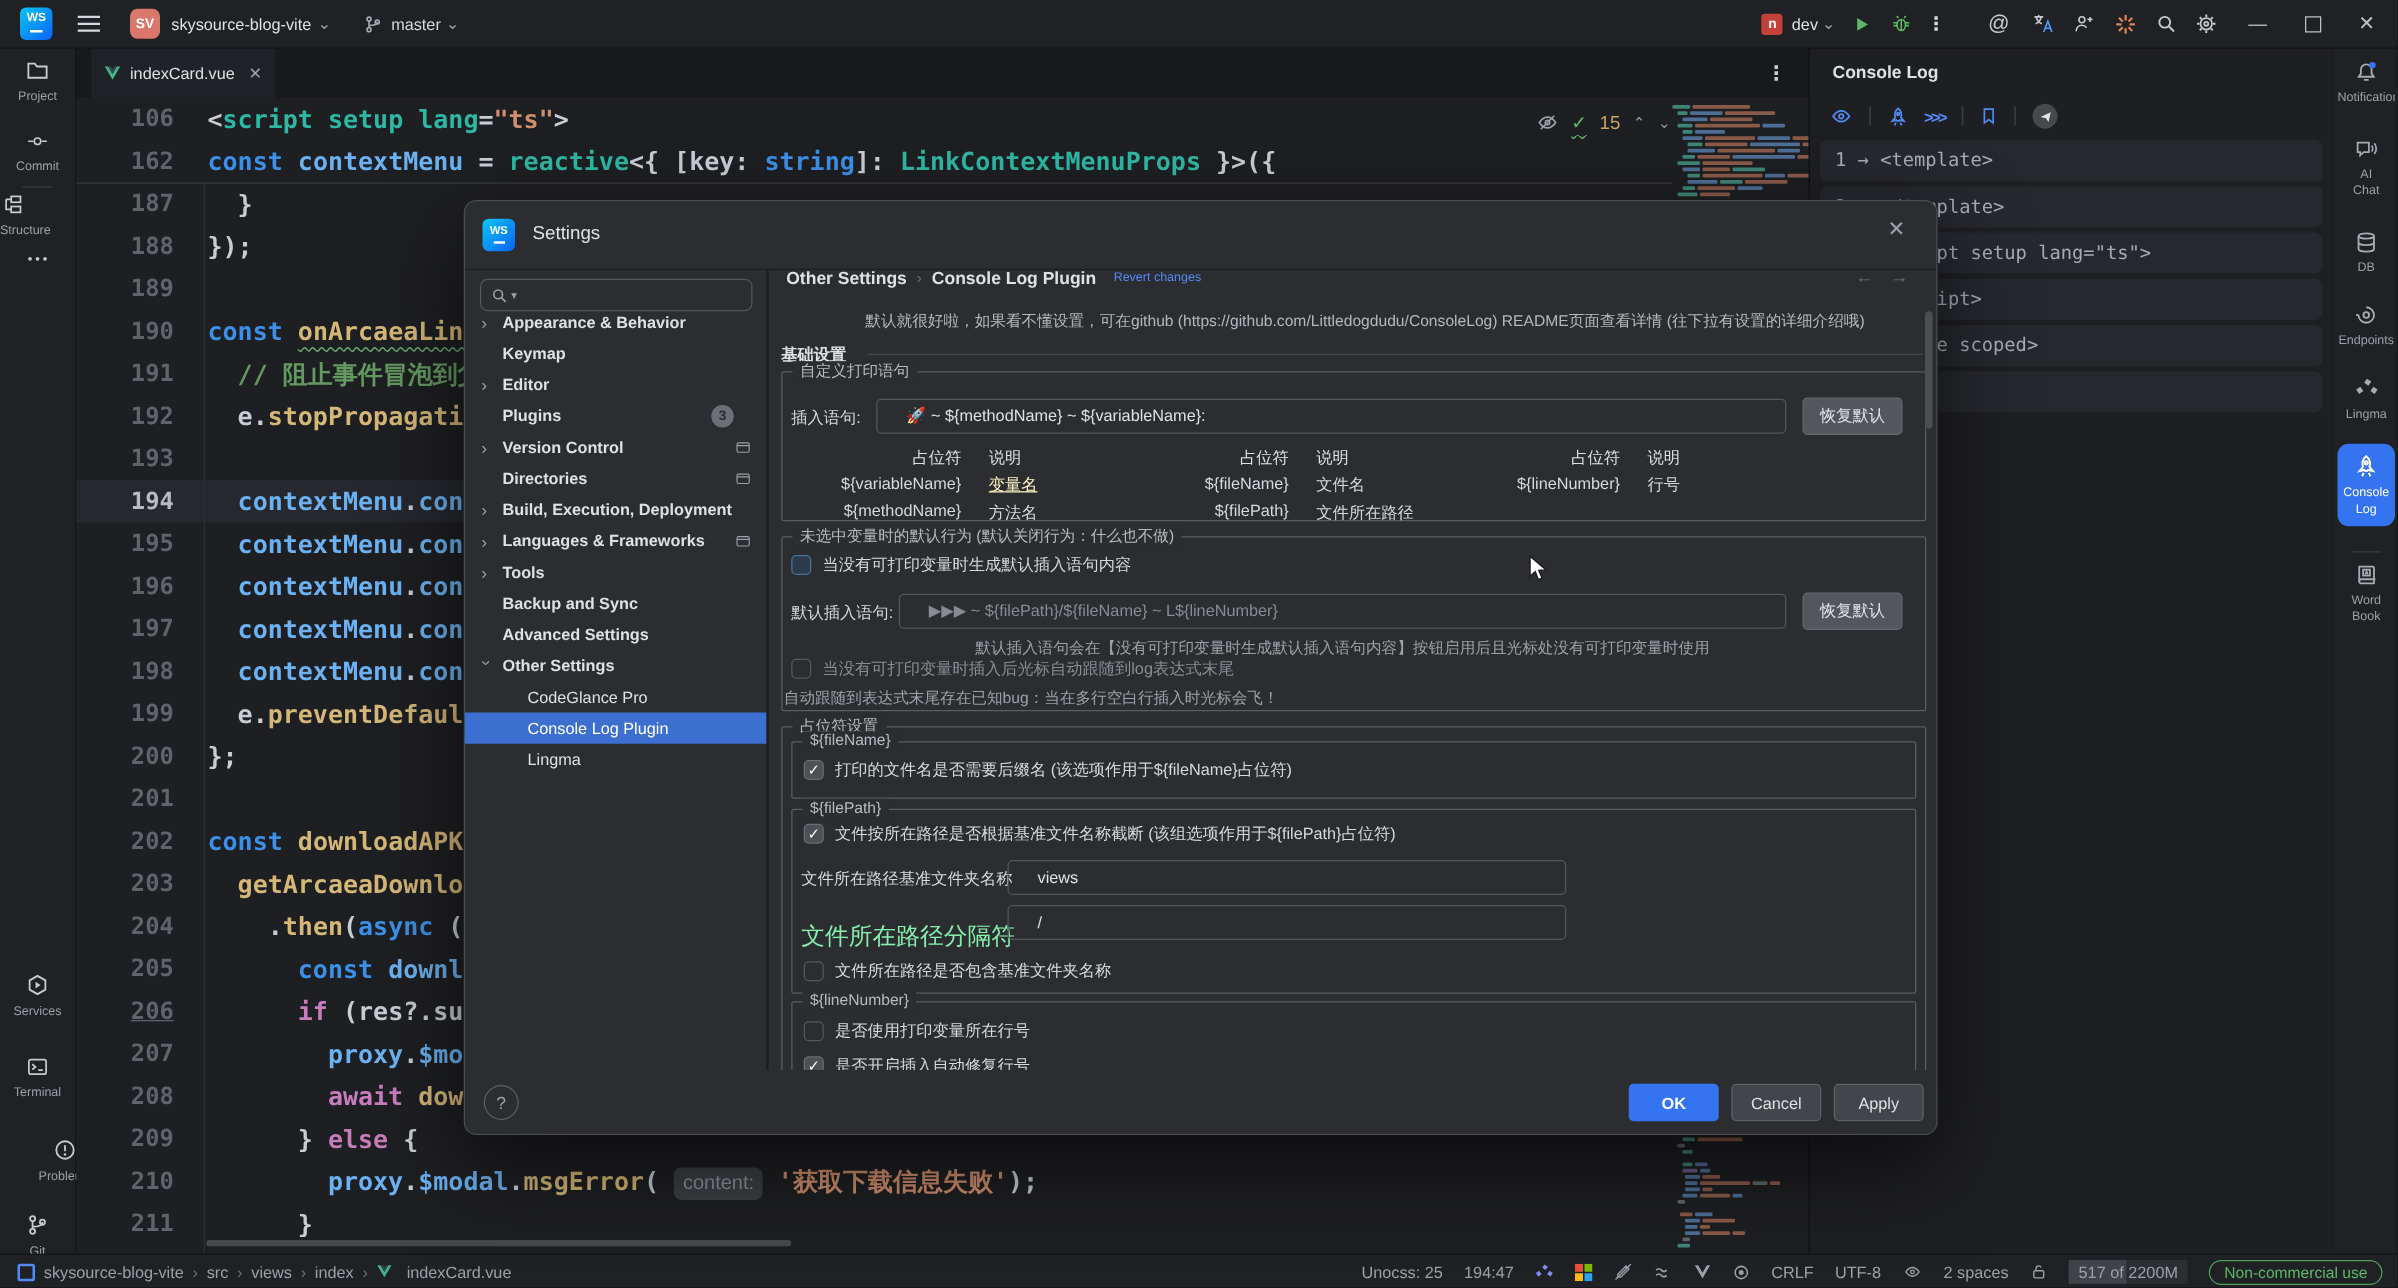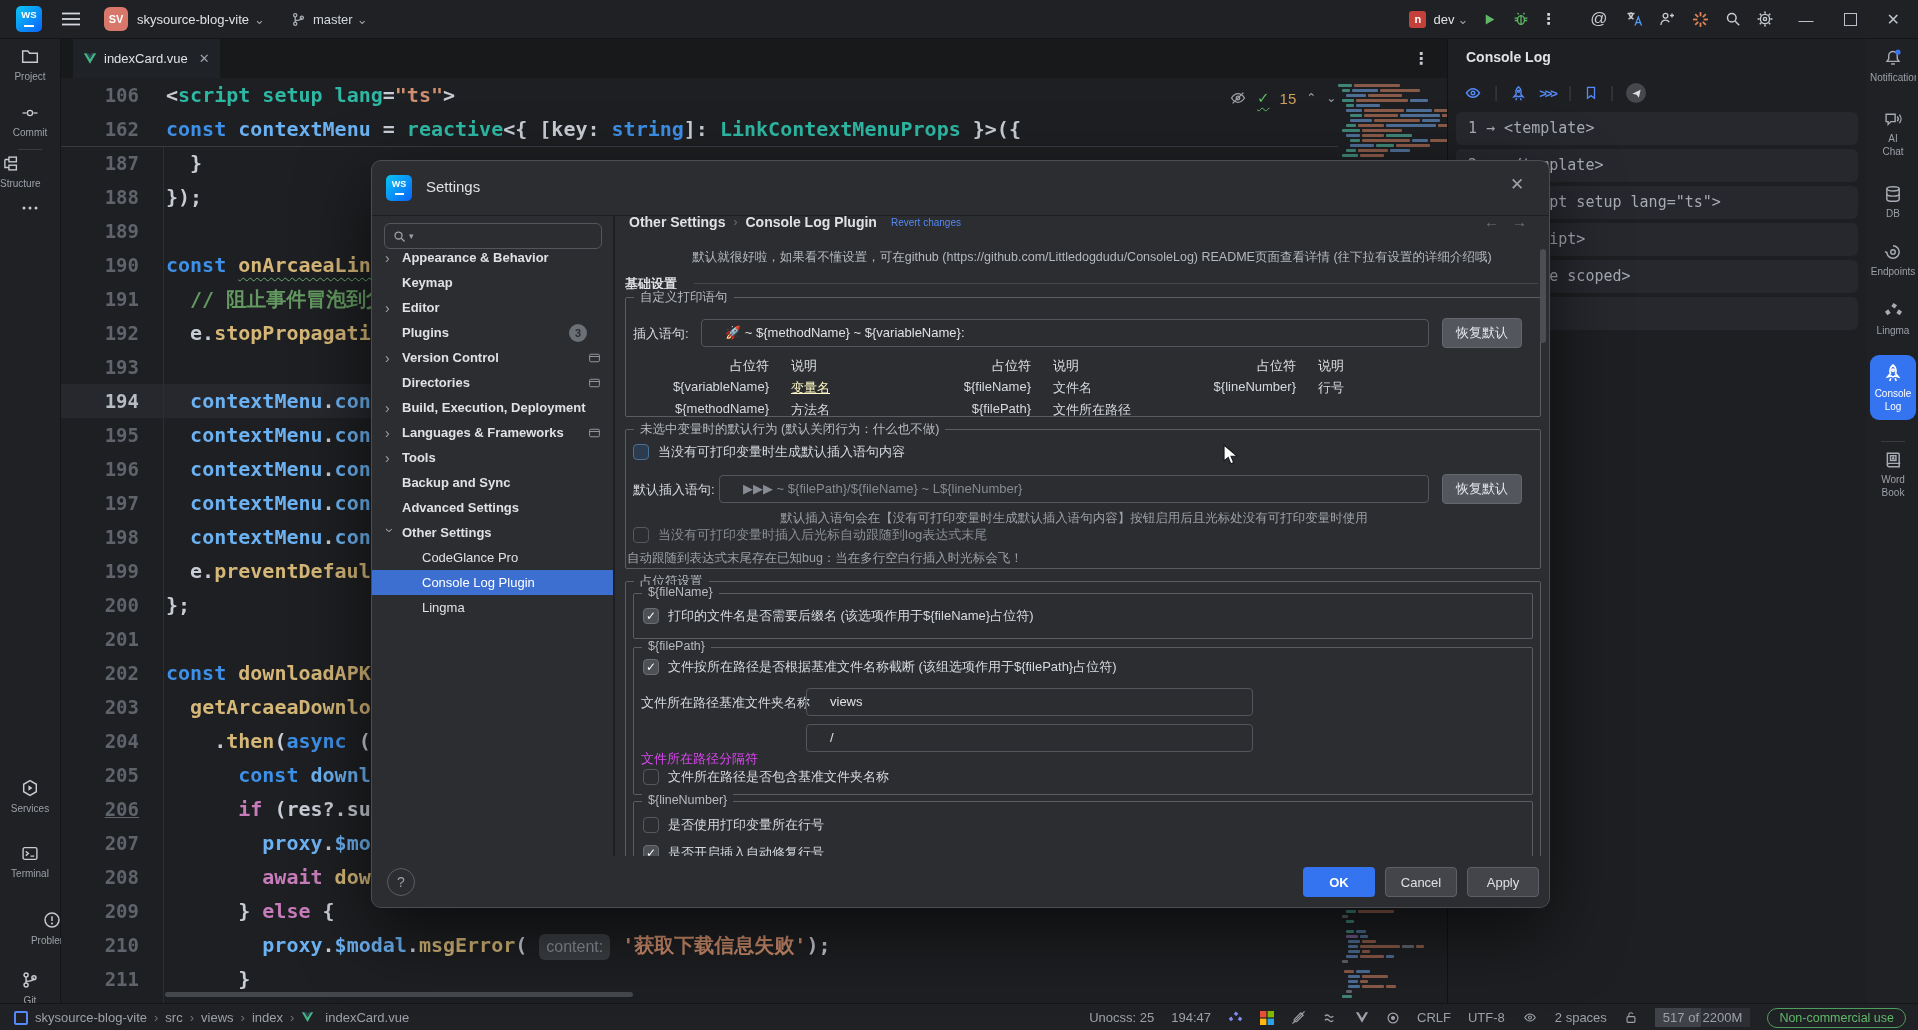--- a/index.html
+++ b/index.html
@@ -698,21 +698,21 @@
       </div>
       <div class="group" style="left: 261px; top: 486px; width: 898px; height: 146px;">
         <span class="legend">${filePath}</span>
       </div>
       <div class="cbrow" style="left: 271px; top: 497px;">
         <span class="cbbox cb-on">✓</span>
         <span>文件按所在路径是否根据基准文件名称截断 (该组选项作用于${filePath}占位符)</span>
       </div>
       <div style="position: absolute; left: 269px; top: 533px; font-size: 13px; color: rgb(214, 217, 223); white-space: nowrap;">文件所在路径基准文件夹名称</div>
       <div class="field" style="left: 434px; top: 527px; width: 447px;">views</div>
-      <div style="position: absolute; left: 269px; top: 589px; font-size: 13px; color: #d946ef; white-space: nowrap;">文件所在路径分隔符</div>
+      <div style="position: absolute; left: 269px; top: 575px; font-size: 19px; color: #86efac; white-space: nowrap;">文件所在路径分隔符</div>
       <div class="field" style="left: 434px; top: 563px; width: 447px;">/</div>
       <div class="cbrow" style="left: 271px; top: 607px;">
         <span class="cbbox cb-off"></span>
         <span>文件所在路径是否包含基准文件夹名称</span>
       </div>
       <div class="group" style="left: 261px; top: 640px; width: 898px; height: 70px;">
         <span class="legend">${lineNumber}</span>
       </div>
       <div class="cbrow" style="left: 271px; top: 655px;">
         <span class="cbbox cb-off"></span>

